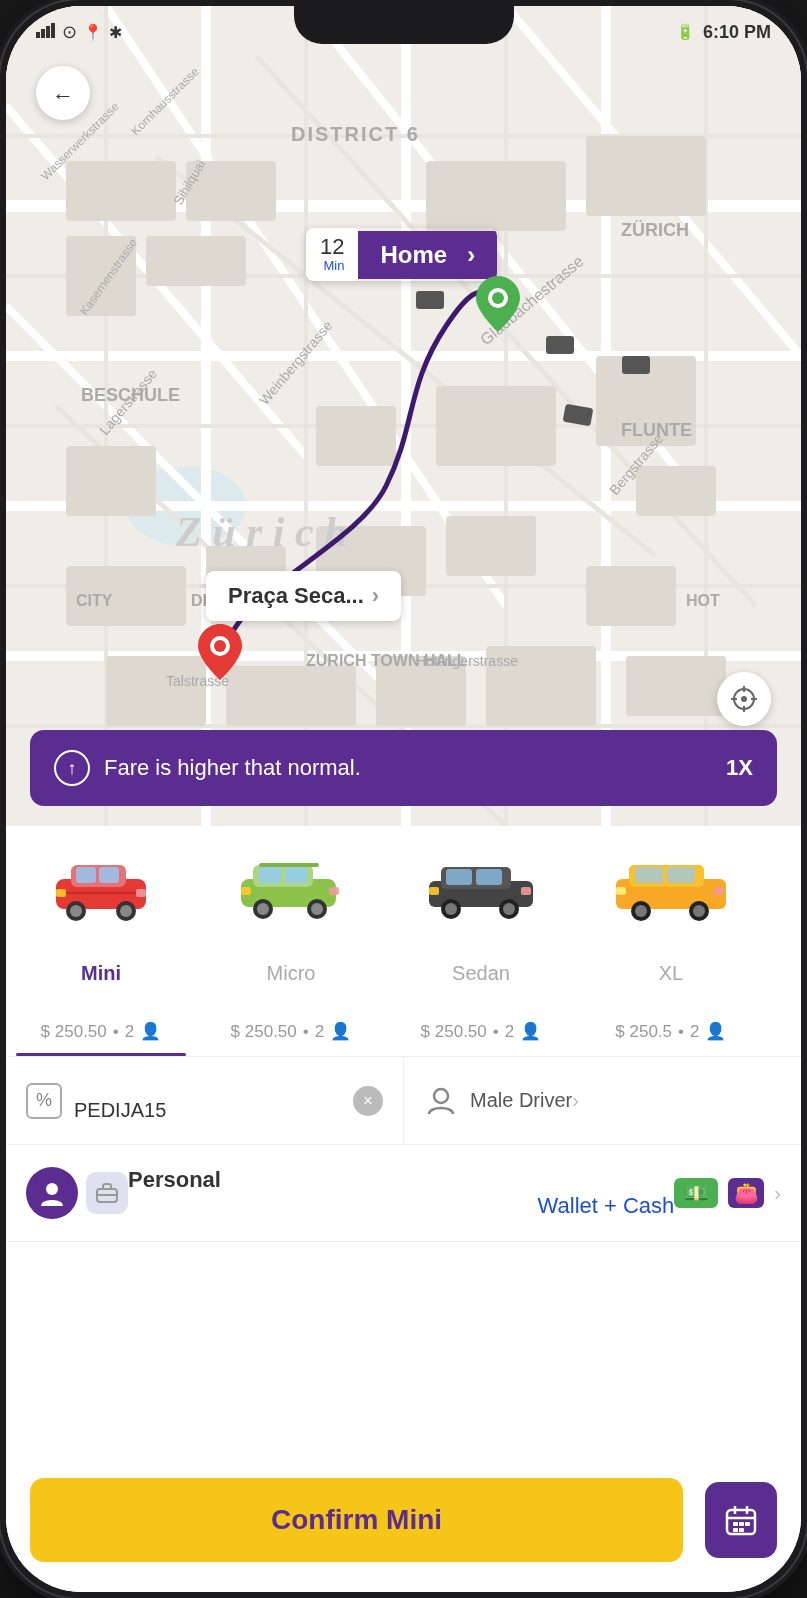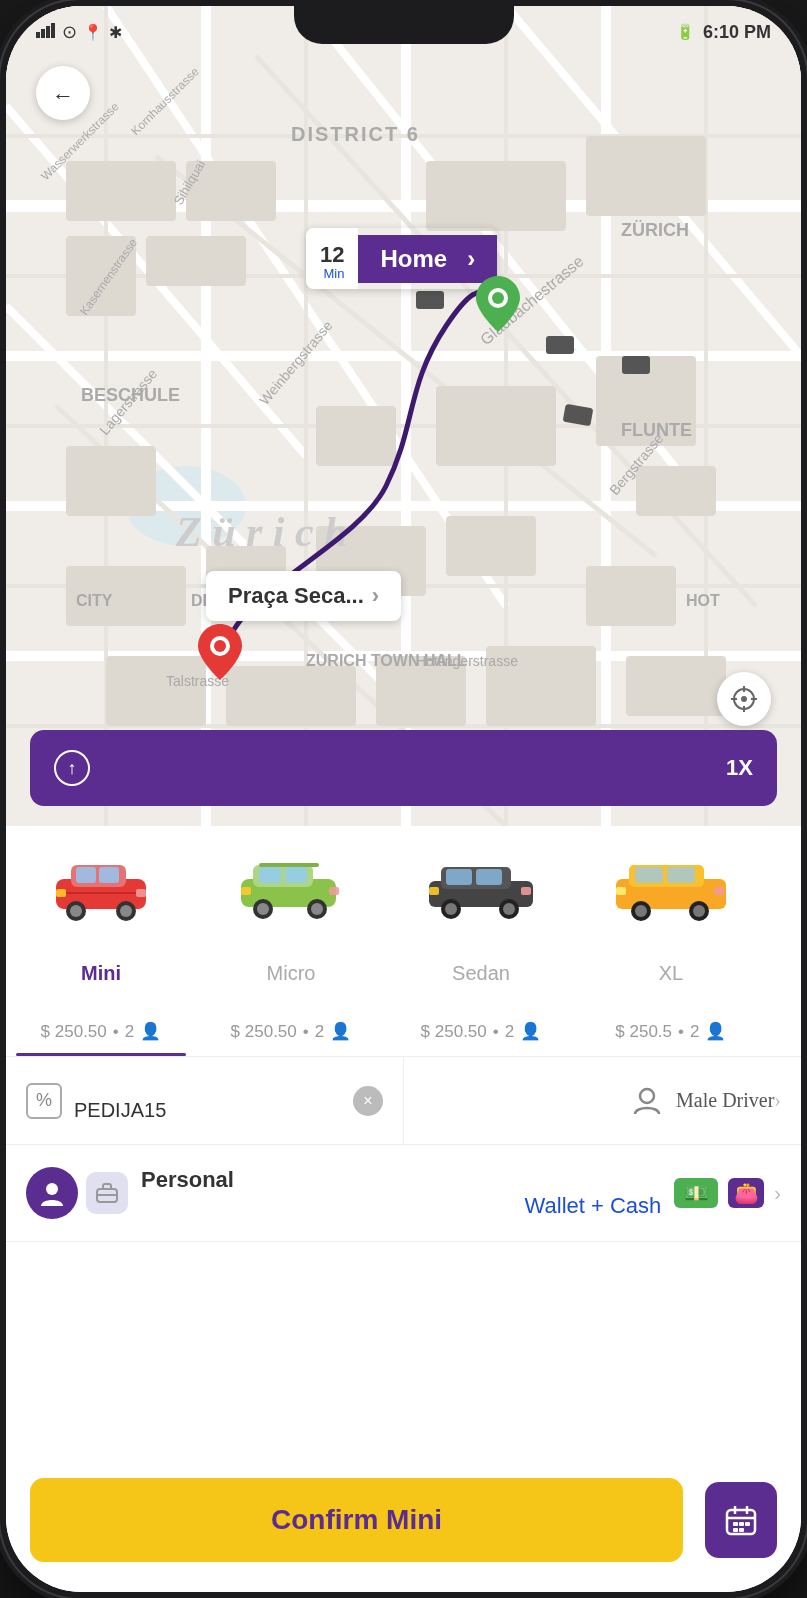--- a/index.html
+++ b/index.html
@@ -107,24 +107,23 @@
       overflow: hidden;
       box-shadow: 0 2px 8px rgba(0,0,0,0.2);
     }
     .home-min {
       background: #fff;
       padding: 8px 14px;
       text-align: center;
     }
     .home-min-num {
       font-size: 22px;
-      font-weight: 700;
+      font-weight: 400;
       color: #333;
       line-height: 1;
-      margin-top: 8px;
     }
     .home-min-label {
       font-size: 13px;
       color: #1d4ed8;
       text-align: right;
     }
     .home-dest {
       background: #5c2d91;
       padding: 10px 22px;
       font-size: 24px;
@@ -328,23 +327,22 @@
       justify-content: center;
       font-size: 16px;
       color: #fff;
       cursor: pointer;
       margin-left: auto;
     }
     .driver-pref {
       flex: 1;
       display: flex;
       align-items: center;
-      justify-content: flex-end;
+      justify-content: flex-start;
       padding: 22px 20px;
-      font-family: Liberation Serif, serif;
     }
     .driver-pref-inner {
       display: flex;
       align-items: center;
       gap: 12px;
     }
     .driver-icon {
       width: 34px;
       height: 34px;
       display: flex;
@@ -360,21 +358,21 @@
     .chevron-right {
       font-size: 20px;
       color: #bbb;
     }
     
     .payment-row {
       display: flex;
       align-items: center;
       padding: 22px 20px;
       border-bottom: 1px solid #eee;
-      gap: 13px;
+      gap: 0;
     }
     .payment-icons {
       display: flex;
       gap: 8px;
       align-items: center;
     }
     .avatar-circle {
       width: 52px;
       height: 52px;
       background: #5c2d91;
@@ -638,20 +636,21 @@
           <line x1="0" y1="13" x2="6" y2="13" stroke="#666" stroke-width="2"></line>
           <line x1="20" y1="13" x2="26" y2="13" stroke="#666" stroke-width="2"></line>
         </svg>
       </div>
 
       <div class="fare-banner">
         <div class="fare-left">
           <div class="fare-up-icon">
             <span>↑</span>
           </div>
+          <span class="fare-text">Fare is higher that normal.</span>
         </div>
         <span class="fare-multiplier">1X</span>
       </div>
     </div>
 
     <div class="bottom-sheet">
 
       <div class="car-selector">
 
         <div class="car-item active">

